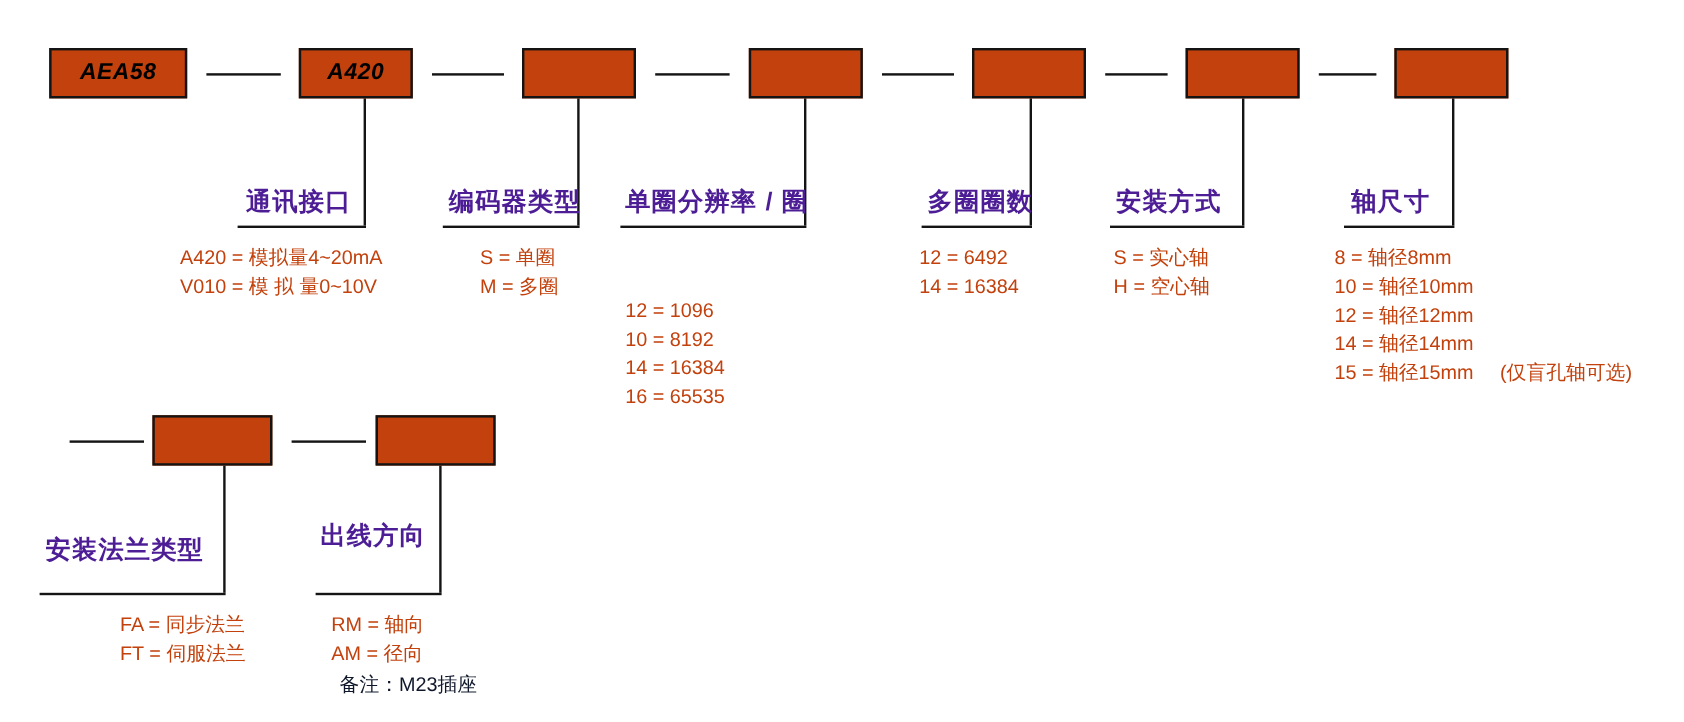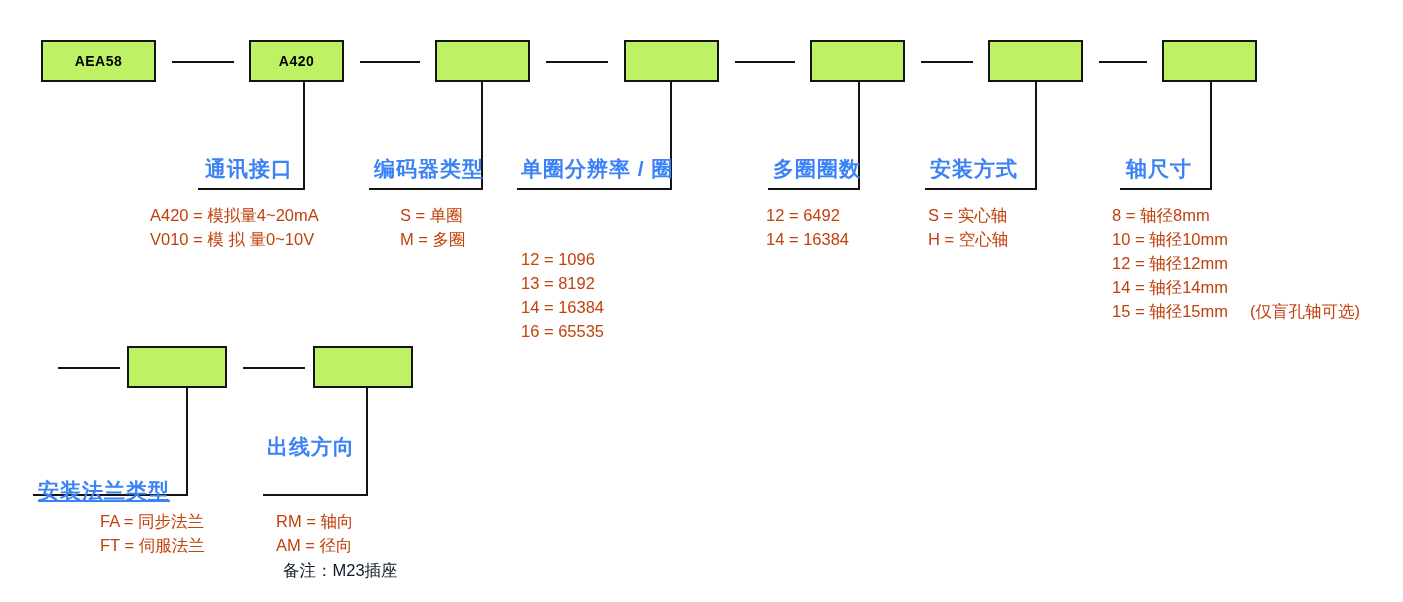--- a/index.html
+++ b/index.html
@@ -20,49 +20,50 @@
     left: 0; top: 0;
     width: 1403px;
     height: 602px;
   }
 
   
   .code-box {
     position: absolute;
     box-sizing: border-box;
     border: 2px solid #141414;
-    background: #bef264;
+    background: #c2410c;
     display: flex;
     align-items: center;
     justify-content: center;
     font-weight: bold;
-    font-size: 14px;
+    font-size: 19px;
     letter-spacing: 0.5px;
     color: #000000;
+    font-style: italic;
   }
 
   
   .hline {
     position: absolute;
     height: 0;
     border-top: 2px solid #141414;
   }
   .vline {
     position: absolute;
     width: 0;
     border-left: 2px solid #141414;
   }
 
   
   .group-title {
     position: absolute;
     font-weight: bold;
     font-size: 21px;
     letter-spacing: 1px;
-    color: #3b82f6;
+    color: #4c1d95;
     white-space: nowrap;
     line-height: 1;
   }
 
   
   .opt-list {
     position: absolute;
     font-size: 16.5px;
     line-height: 24px;
     color: #c2410c;
@@ -137,21 +138,21 @@
     <span class="row">V010 = 模 拟 量0~10V</span>
   </div>
 
   <div class="opt-list" style="left:400px; top:203px;">
     <span class="row">S = 单圈</span>
     <span class="row">M = 多圈</span>
   </div>
 
   <div class="opt-list" style="left:521px; top:203px;margin-top:44px;">
     <span class="row">12 = 1096</span>
-    <span class="row">13 = 8192</span>
+    <span class="row">10 = 8192</span>
     <span class="row">14 = 16384</span>
     <span class="row">16 = 65535</span>
   </div>
 
   <div class="opt-list" style="left:766px; top:203px;">
     <span class="row">12 = 6492</span>
     <span class="row">14 = 16384</span>
   </div>
 
   <div class="opt-list" style="left:928px; top:203px;">
@@ -175,21 +176,21 @@
 
   <div class="hline" style="left:58px; top:367px; width:62px;"></div>
   <div class="hline" style="left:243px; top:367px; width:62px;"></div>
 
   <div class="vline" style="left:186px; top:388px; height:106px;"></div>
   <div class="hline" style="left:33px; top:494px; width:155px;"></div>
 
   <div class="vline" style="left:366px; top:388px; height:106px;"></div>
   <div class="hline" style="left:263px; top:494px; width:105px;"></div>
 
-  <div class="group-title" style="left:38px; top:480px;text-decoration:underline;">安装法兰类型</div>
+  <div class="group-title" style="left:38px; top:448px;">安装法兰类型</div>
   <div class="group-title" style="left:267px; top:436px;">出线方向</div>
 
   <div class="opt-list" style="left:100px; top:509px;">
     <span class="row">FA = 同步法兰</span>
     <span class="row">FT = 伺服法兰</span>
   </div>
 
   <div class="opt-list" style="left:276px; top:509px;">
     <span class="row">RM = 轴向</span>
     <span class="row">AM = 径向</span>

